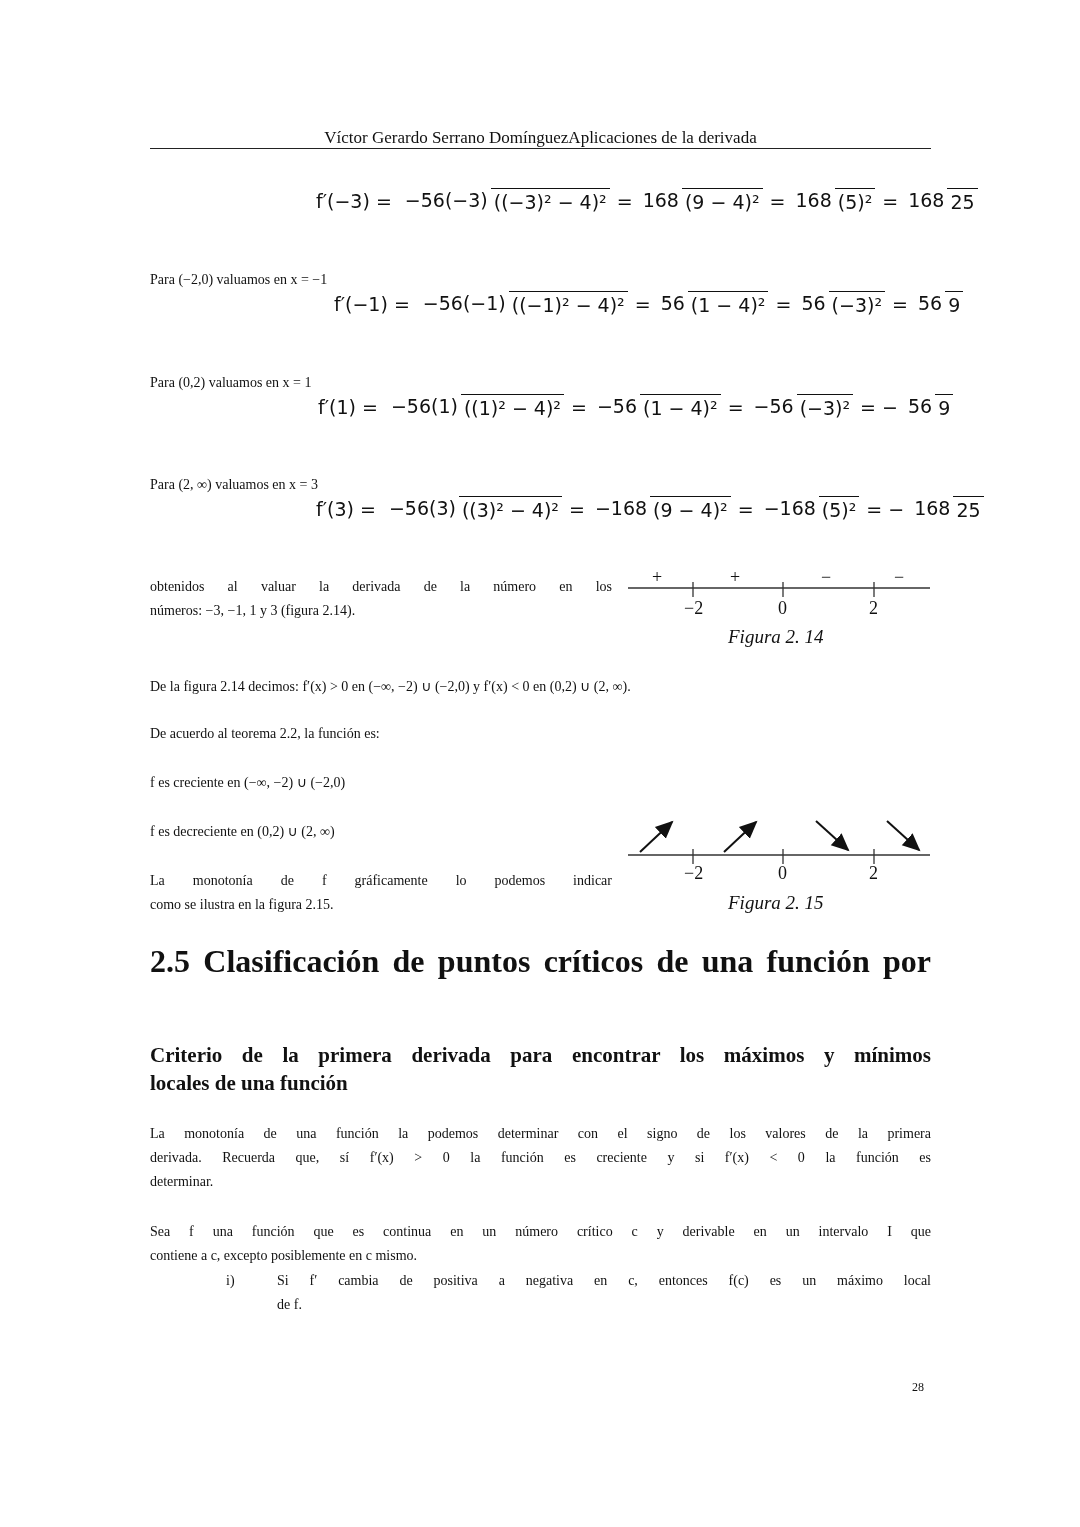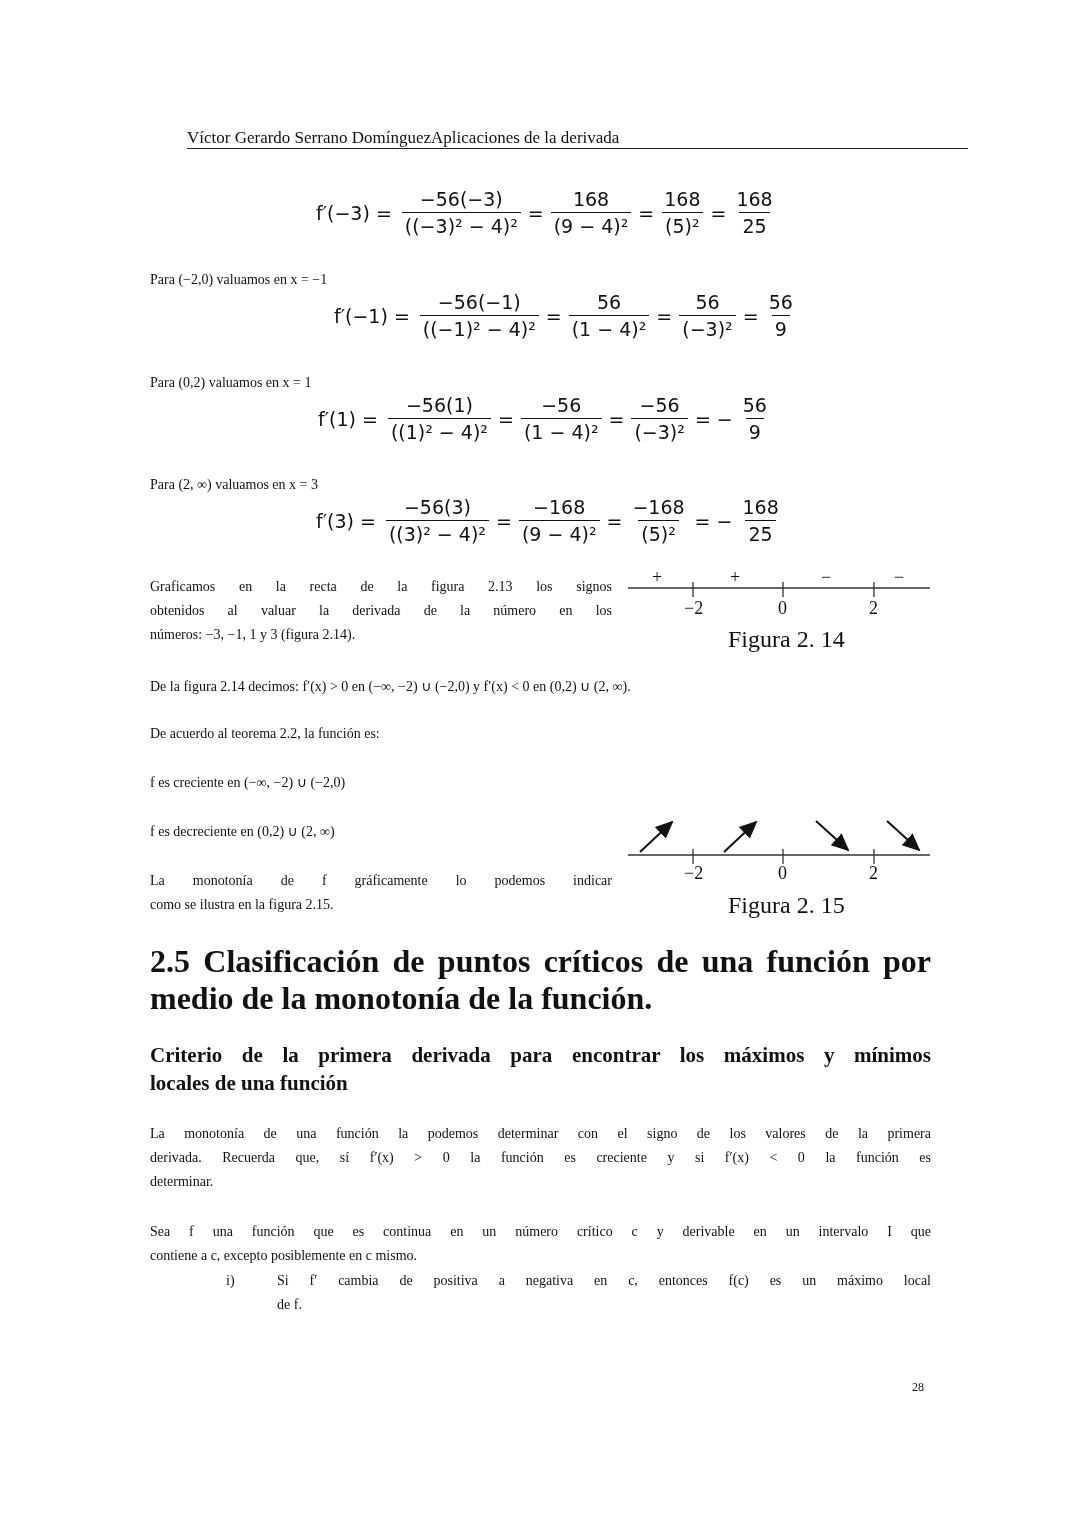--- a/index.html
+++ b/index.html
@@ -1,31 +1,31 @@
 <!DOCTYPE html>
 <html><head>
 <meta charset="utf-8">
 <style>
   html, body { margin:0; padding:0; background:#fff; }
   body { width:1080px; height:1527px; position:relative; overflow:hidden;
          font-family:"Liberation Serif", serif; color:#111; }
   .abs { position:absolute; }
   .header { left:150px; top:128px; width:781px; height:20px; border-bottom:1px solid #222;
-            font-size:17px; display:flex; justify-content:flex-start;margin-left:37px; }
+            font-size:17px; display:flex; justify-content:center; }
   .txt { font-size:14px; line-height:24px; }
   .eq { display:flex; align-items:center; font-family:"DejaVu Sans", sans-serif; font-size:19px; }
   .eq .lhs { margin-right:6px; font-style:normal; }
-  .frac { display:inline-flex; flex-direction:column; align-items:center; margin:0 4px; }
+  .frac { display:inline-flex; align-items:center; margin:0 4px; }
   .frac .num { padding:0 3px 2px; }
   .frac .den { border-top:1.6px solid #111; padding:2px 3px 0; }
   .op { margin:0 3px; }
   .just { text-align:justify; text-align-last:justify; }
   .h2 { font-size:32px; line-height:37px;font-weight:bold; }
   .h3 { font-size:21px; font-weight:bold; line-height:28px; }
-  .caption { font-size:24px; }
+  .caption { font-size:19px;font-style:italic; }
 </style>
 </head>
 <body>
 
 <div class="abs header">
   <span>Víctor Gerardo Serrano Domínguez</span>
   <span>Aplicaciones de la derivada</span>
 </div>
 
 <div class="abs eq" style="left:316px; top:188px;">
@@ -119,21 +119,20 @@
     </span>
   <span class="op">=</span>
   <span class="op">−</span>
   <span class="frac">
       <span class="num">168</span>
       <span class="den">25</span>
     </span>
 </div>
 
 <div class="abs txt" style="left:150px; top:575px; width:462px;">
-  <div class="just">Graficamos en la recta de la figura 2.13 los signos</div>
   <div class="just">obtenidos al valuar la derivada de la número en los</div>
   <div>números: −3, −1, 1 y 3 (figura 2.14).</div>
 </div>
 
 <div class="abs" style="left:626px; top:565px; width:306px; height:90px;">
   <svg width="306" height="60" style="position:absolute;left:0;top:0">
     <line x1="2" y1="23" x2="304" y2="23" stroke="#333" stroke-width="1.3"></line>
     <line x1="67" y1="17" x2="67" y2="32" stroke="#333" stroke-width="1.3"></line>
     <line x1="157" y1="17" x2="157" y2="32" stroke="#333" stroke-width="1.3"></line>
     <line x1="248" y1="17" x2="248" y2="32" stroke="#333" stroke-width="1.3"></line>
@@ -175,21 +174,20 @@
     <line x1="261" y1="6" x2="293" y2="35" stroke="#111" stroke-width="2" marker-end="url(#ah)"></line>
   </svg>
   <span class="abs" style="left:58px; top:48px; font-size:18px;">−2</span>
   <span class="abs" style="left:152px; top:48px; font-size:18px;">0</span>
   <span class="abs" style="left:243px; top:48px; font-size:18px;">2</span>
   <span class="abs caption" style="left:102px; top:77px;">Figura 2. 15</span>
 </div>
 
 <div class="abs h2" style="left:150px; top:943px; width:781px;">
   <div class="just">2.5 Clasificación de puntos críticos de una función por</div>
-  <div>medio de la monotonía de la función.</div>
 </div>
 
 <div class="abs h3" style="left:150px; top:1041px; width:781px;">
   <div class="just">Criterio de la primera derivada para encontrar los máximos y mínimos</div>
   <div>locales de una función</div>
 </div>
 
 <div class="abs txt" style="left:150px; top:1122px; width:781px;">
   <div class="just">La monotonía de una función la podemos determinar con el signo de los valores de la primera</div>
   <div class="just">derivada. Recuerda que, sí f′(x) &gt; 0 la función es creciente y si f′(x) &lt; 0 la función es</div>

